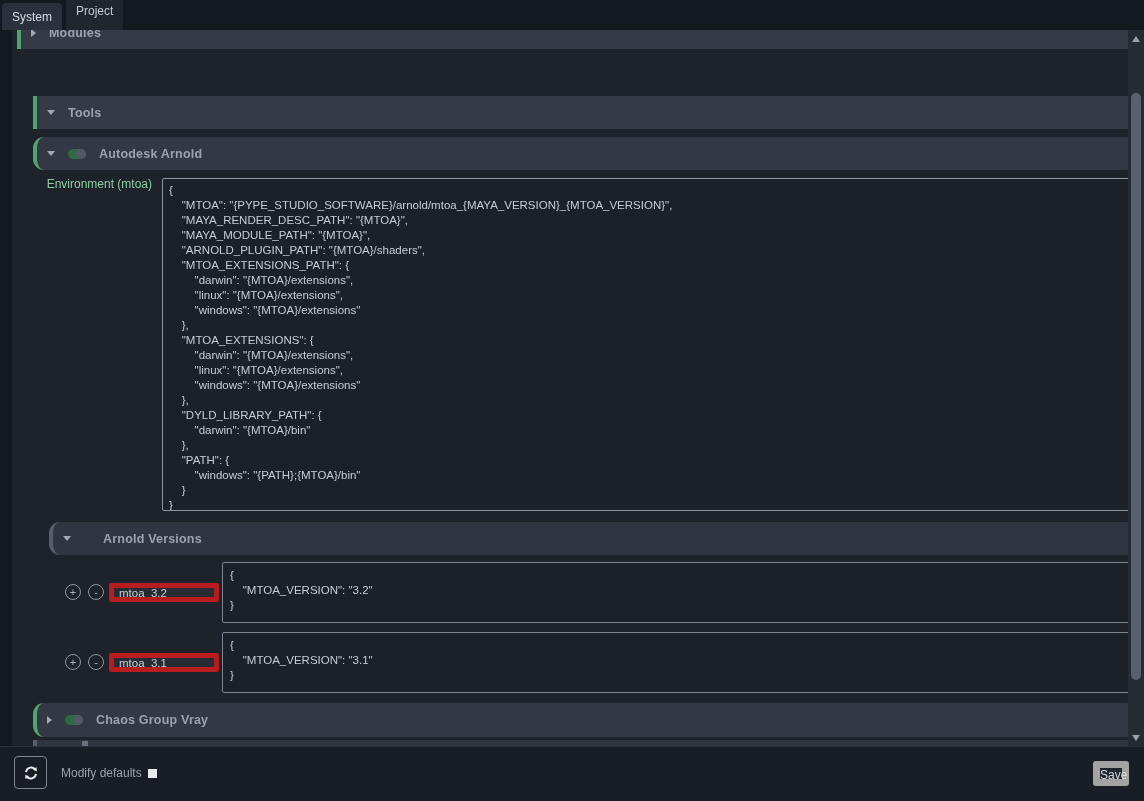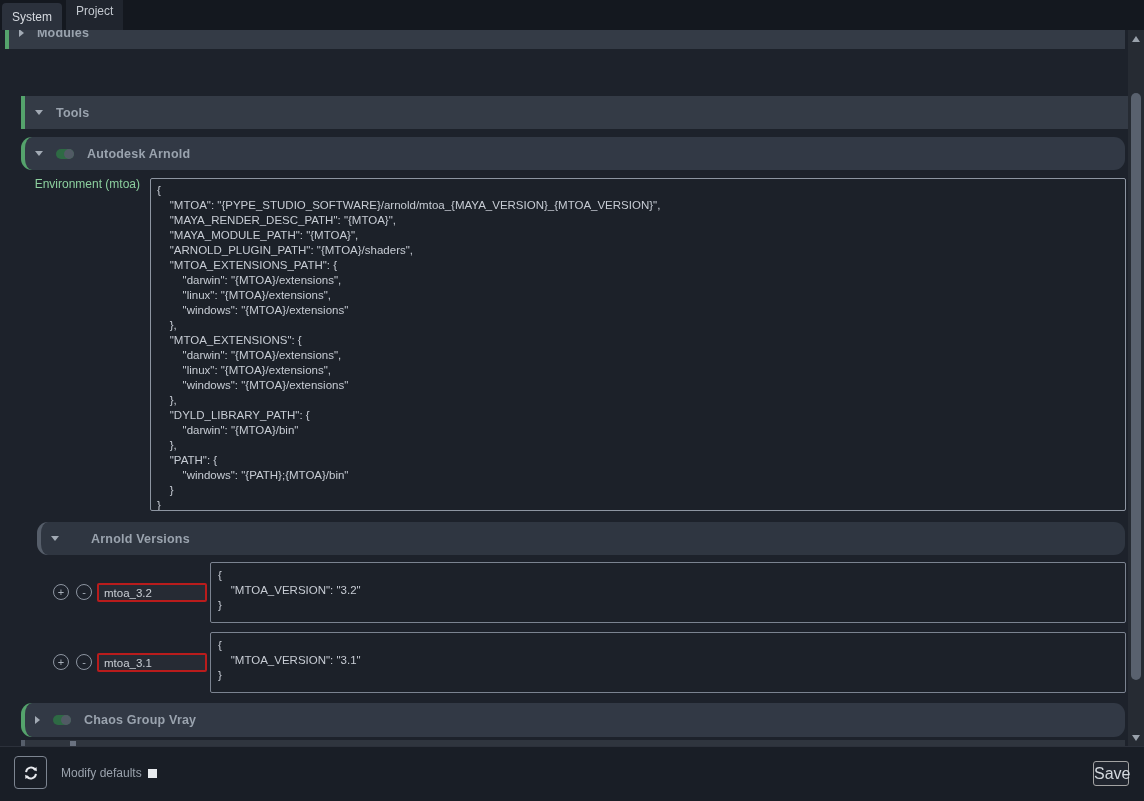--- a/index.html
+++ b/index.html
@@ -6,54 +6,54 @@
   body { background:#0f1116; font-family:"Liberation Sans", sans-serif; }
   .app { position:relative; width:1144px; height:801px; background:#14181f; overflow:hidden; }
 
   
   .tabbar { position:absolute; left:0; top:0; width:100%; height:30px; background:#14181f; display:flex; align-items:flex-end; padding-left:2px; }
   .tab { height:24px; padding:0 10px; display:flex; align-items:center; font-size:12px; color:#d6dae0; border-radius:4px 4px 0 0; cursor:default; }
   .tab.active { height:27px; background:#2b313c; }
   .tab.inactive { height:38px; background:#20252e; margin-left:4px; color:#c3c8cf; }
 
   
-  .viewport { position:absolute; left:0; top:30px; width:1128px; height:716px; background:#1d222b; overflow:hidden; }
+  .viewport { position:absolute; left:12px; top:30px; width:1128px; height:716px; background:#1d222b; overflow:hidden; }
 
   .sec-header { position:absolute; height:33px; background:#343b46; display:flex; align-items:center; padding-left:10px; gap:13px; }
   .sec-header .title { font-size:12.5px; font-weight:bold; color:#9aa3ae; letter-spacing:0.2px; }
   .bl-green { border-left:4px solid #55a36c; }
   .bl-gray  { border-left:4px solid #565e6a; }
   .nested { background:#323945;border-radius:11px; }
 
   .arr-down { width:0; height:0; border-left:4px solid transparent; border-right:4px solid transparent; border-top:5px solid #a2aab4; }
   .arr-right { width:0; height:0; border-top:4px solid transparent; border-bottom:4px solid transparent; border-left:5px solid #a2aab4; }
 
   .toggle { position:relative; width:18px; height:10px; border-radius:5px; background:#2e6a44; }
   .toggle .knob { position:absolute; right:0px; top:0px; width:10px; height:10px; border-radius:50%; background:#515a64; }
 
   .code-field { position:absolute; background:#1c2129; border:1px solid #8d95a1; border-radius:2px; color:#c7ccd4; font-size:11.5px; line-height:15px; white-space:pre; overflow:hidden; }
   .env-label { position:absolute; font-size:12px; color:#8ccf9e; text-align:right; }
 
   .circle-btn { position:absolute; width:16px; height:16px; border:1px solid #8d95a1; border-radius:50%; background:transparent; color:#aab2bc; font-size:11px; line-height:13px; text-align:center; padding:0; }
-  .name-input { position:absolute; width:110px; height:19px; background:#262b34; border:2px solid #b91c1c; border-radius:2px; color:#c9ced5; font-size:11.5px; padding:0 5px; font-family:"Liberation Sans",sans-serif; }
+  .name-input { position:absolute; width:110px; height:19px; background:#262b34; border:5px solid #b91c1c; border-radius:2px; color:#c9ced5; font-size:11.5px; padding:0 5px; font-family:"Liberation Sans",sans-serif; }
 
   .sliver { position:absolute; background:#2f353e; }
 
   
   .scrollbar { position:absolute; left:1128px; top:30px; width:16px; height:716px; background:#262b33; }
   .sb-thumb { position:absolute; left:3px; top:63px; width:10px; height:587px; background:#59616e; border-radius:5px; }
   .sb-up { position:absolute; left:4px; top:6px; width:0; height:0; border-left:4px solid transparent; border-right:4px solid transparent; border-bottom:6px solid #99a1ab; }
   .sb-down { position:absolute; left:4px; top:705px; width:0; height:0; border-left:4px solid transparent; border-right:4px solid transparent; border-top:6px solid #99a1ab; }
 
   
   .footer { position:absolute; left:0; top:746px; width:1144px; height:55px; background:#191e26; border-top:1px solid #2c313b; }
   .refresh-btn { position:absolute; left:14px; top:9px; width:33px; height:33px; border:1px solid #7d8591; border-radius:4px; background:transparent; display:flex; align-items:center; justify-content:center; padding:0; }
   .modify-label { position:absolute; left:61px; top:19px; font-size:12px; color:#9aa2ac; }
   .modify-check { position:absolute; left:148px; top:22px; width:9px; height:9px; background:#e8ebee; }
-  .save-btn { position:absolute; left:1093px; top:14px; width:36px; height:25px; border:1px solid #a3a3a3; border-radius:3px; background:#20252e; color:#d3d8dd; font-size:16px; font-family:"Liberation Sans",sans-serif; }
+  .save-btn { position:absolute; left:1093px; top:14px; width:36px; height:25px; border:7px solid #a3a3a3; border-radius:3px; background:#20252e; color:#d3d8dd; font-size:12px; font-family:"Liberation Sans",sans-serif; }
 </style>
 </head>
 <body>
 
 <div class="app">
 
   <div class="tabbar">
     <div class="tab active">
       <span>System</span>
     </div>

